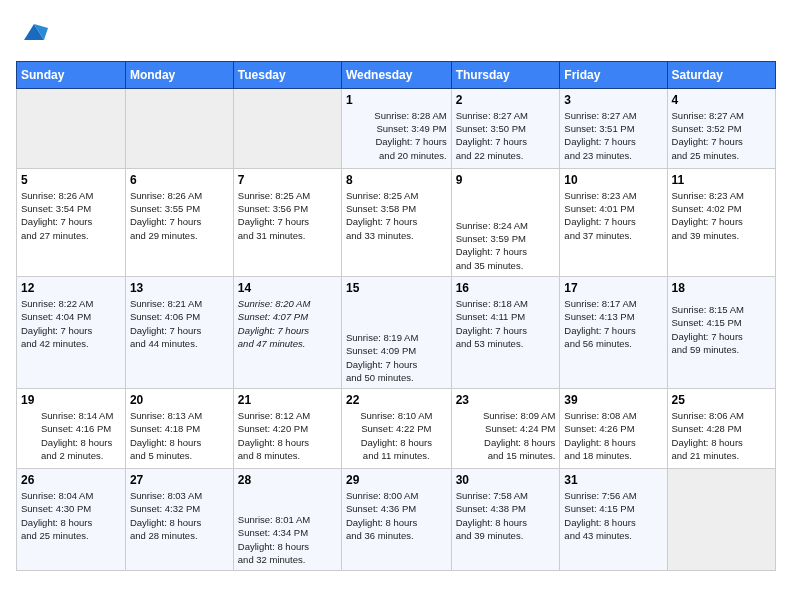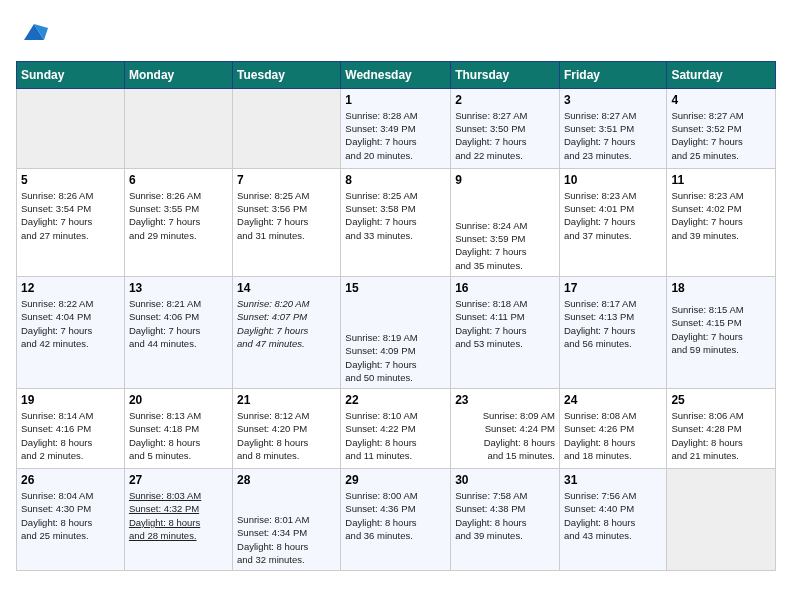--- a/index.html
+++ b/index.html
@@ -43,21 +43,21 @@
     .calendar-subtitle {
       font-size: 14px;
       color: #444;
     }
     table {
       width: 100%;
       border-collapse: collapse;
       font-size: 10.5px;
     }
     thead tr th {
-      background: #0f766e;
+      background: #3b82f6;
       color: #fff;
       padding: 6px 4px;
       text-align: left;
       font-size: 12px;
       font-weight: bold;
       border: 1px solid #1a3f88;
     }
     tbody tr td {
       border: 1px solid #ccc;
       vertical-align: top;
@@ -118,21 +118,21 @@
         <th>Saturday</th>
       </tr>
   </thead>
   <tbody id="calendar-body">
   <tr>
         <td class="empty"></td>
         <td class="empty"></td>
         <td class="empty"></td>
         <td>
           <div class="day-num">1</div>
-          <div class="day-detail" style="white-space: pre-line;">Sunrise: 8:28 AM
+          <div class="day-detail" style="white-space: pre-line; text-align: right;">Sunrise: 8:28 AM
 Sunset: 3:49 PM
 Daylight: 7 hours
 and 20 minutes.</div>
         </td>
         <td>
           <div class="day-num">2</div>
           <div class="day-detail" style="white-space: pre-line;">Sunrise: 8:27 AM
 Sunset: 3:50 PM
 Daylight: 7 hours
 and 22 minutes.</div>
@@ -250,55 +250,55 @@
           <div class="day-num">18</div>
           <div class="day-detail" style="white-space: pre-line; margin-top: 8px;">Sunrise: 8:15 AM
 Sunset: 4:15 PM
 Daylight: 7 hours
 and 59 minutes.</div>
         </td>
       </tr>
       <tr>
         <td>
           <div class="day-num">19</div>
-          <div class="day-detail" style="white-space: pre-line;">Sunrise: 8:14 AM
+          <div class="day-detail" style="white-space: pre-line; margin-left: 20px;">Sunrise: 8:14 AM
 Sunset: 4:16 PM
 Daylight: 8 hours
 and 2 minutes.</div>
         </td>
         <td>
           <div class="day-num">20</div>
           <div class="day-detail" style="white-space: pre-line;">Sunrise: 8:13 AM
 Sunset: 4:18 PM
 Daylight: 8 hours
 and 5 minutes.</div>
         </td>
         <td>
           <div class="day-num">21</div>
           <div class="day-detail" style="white-space: pre-line;">Sunrise: 8:12 AM
 Sunset: 4:20 PM
 Daylight: 8 hours
 and 8 minutes.</div>
         </td>
         <td>
           <div class="day-num">22</div>
-          <div class="day-detail" style="white-space: pre-line;">Sunrise: 8:10 AM
+          <div class="day-detail" style="white-space: pre-line; text-align: center;">Sunrise: 8:10 AM
 Sunset: 4:22 PM
 Daylight: 8 hours
 and 11 minutes.</div>
         </td>
         <td>
           <div class="day-num">23</div>
           <div class="day-detail" style="white-space: pre-line; text-align: right;">Sunrise: 8:09 AM
 Sunset: 4:24 PM
 Daylight: 8 hours
 and 15 minutes.</div>
         </td>
         <td>
-          <div class="day-num">24</div>
+          <div class="day-num">39</div>
           <div class="day-detail" style="white-space: pre-line;">Sunrise: 8:08 AM
 Sunset: 4:26 PM
 Daylight: 8 hours
 and 18 minutes.</div>
         </td>
         <td>
           <div class="day-num">25</div>
           <div class="day-detail" style="white-space: pre-line;">Sunrise: 8:06 AM
 Sunset: 4:28 PM
 Daylight: 8 hours
@@ -308,21 +308,21 @@
       <tr>
         <td>
           <div class="day-num">26</div>
           <div class="day-detail" style="white-space: pre-line;">Sunrise: 8:04 AM
 Sunset: 4:30 PM
 Daylight: 8 hours
 and 25 minutes.</div>
         </td>
         <td>
           <div class="day-num">27</div>
-          <div class="day-detail" style="white-space: pre-line; text-decoration: underline;">Sunrise: 8:03 AM
+          <div class="day-detail" style="white-space: pre-line;">Sunrise: 8:03 AM
 Sunset: 4:32 PM
 Daylight: 8 hours
 and 28 minutes.</div>
         </td>
         <td>
           <div class="day-num">28</div>
           <div class="day-detail" style="white-space: pre-line; margin-top: 26px;">Sunrise: 8:01 AM
 Sunset: 4:34 PM
 Daylight: 8 hours
 and 32 minutes.</div>
@@ -337,20 +337,20 @@
         <td>
           <div class="day-num">30</div>
           <div class="day-detail" style="white-space: pre-line;">Sunrise: 7:58 AM
 Sunset: 4:38 PM
 Daylight: 8 hours
 and 39 minutes.</div>
         </td>
         <td>
           <div class="day-num">31</div>
           <div class="day-detail" style="white-space: pre-line;">Sunrise: 7:56 AM
-Sunset: 4:40 PM
+Sunset: 4:15 PM
 Daylight: 8 hours
 and 43 minutes.</div>
         </td>
         <td class="empty"></td>
       </tr>
     </tbody>
 </table>
 
 </body></html>

